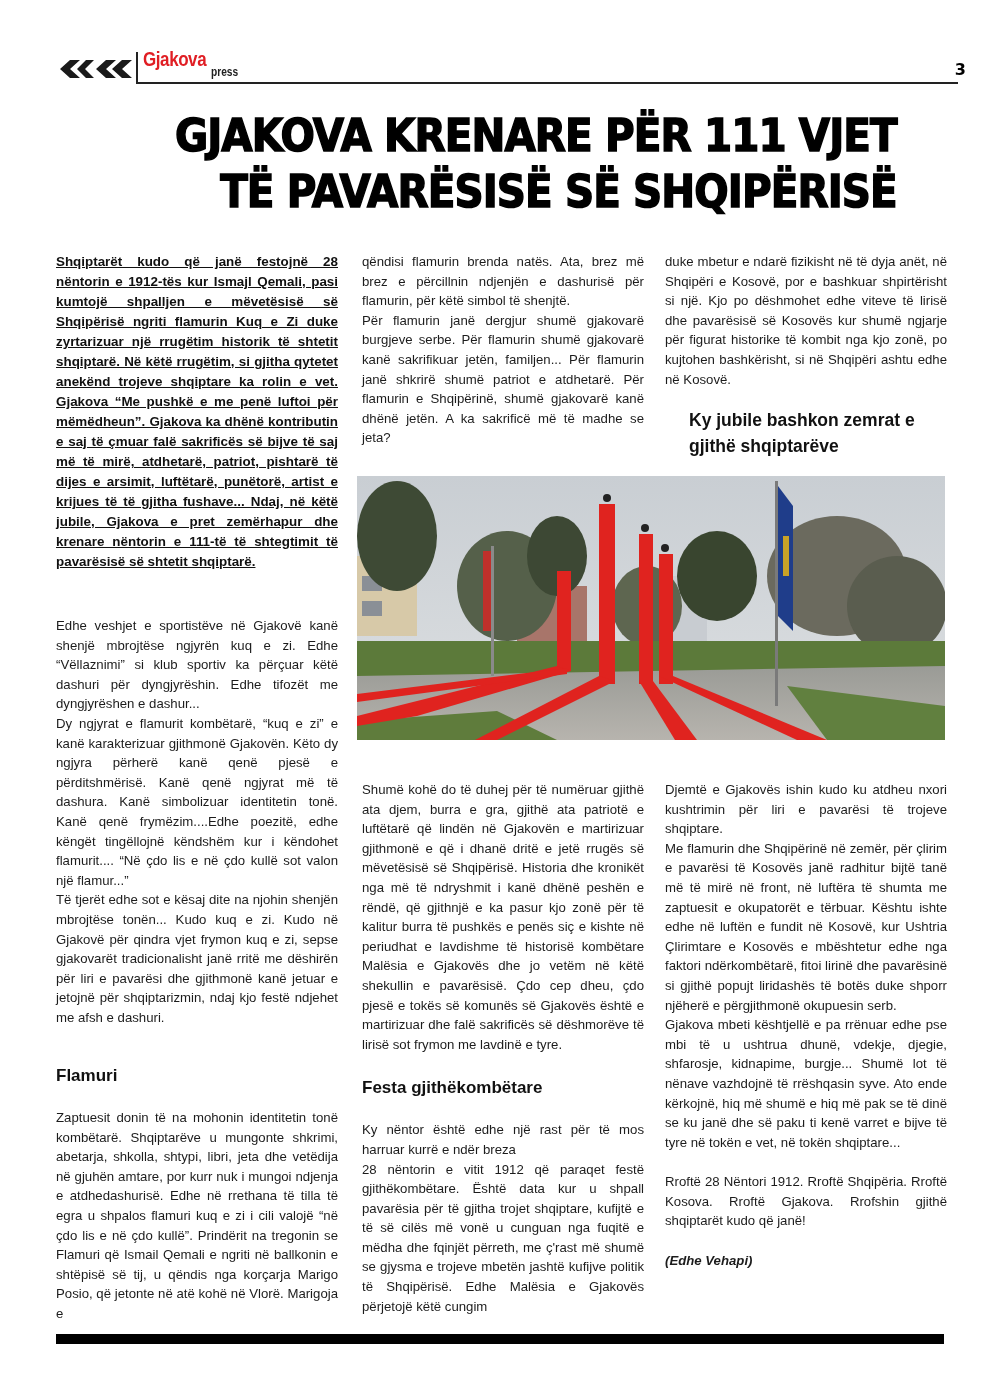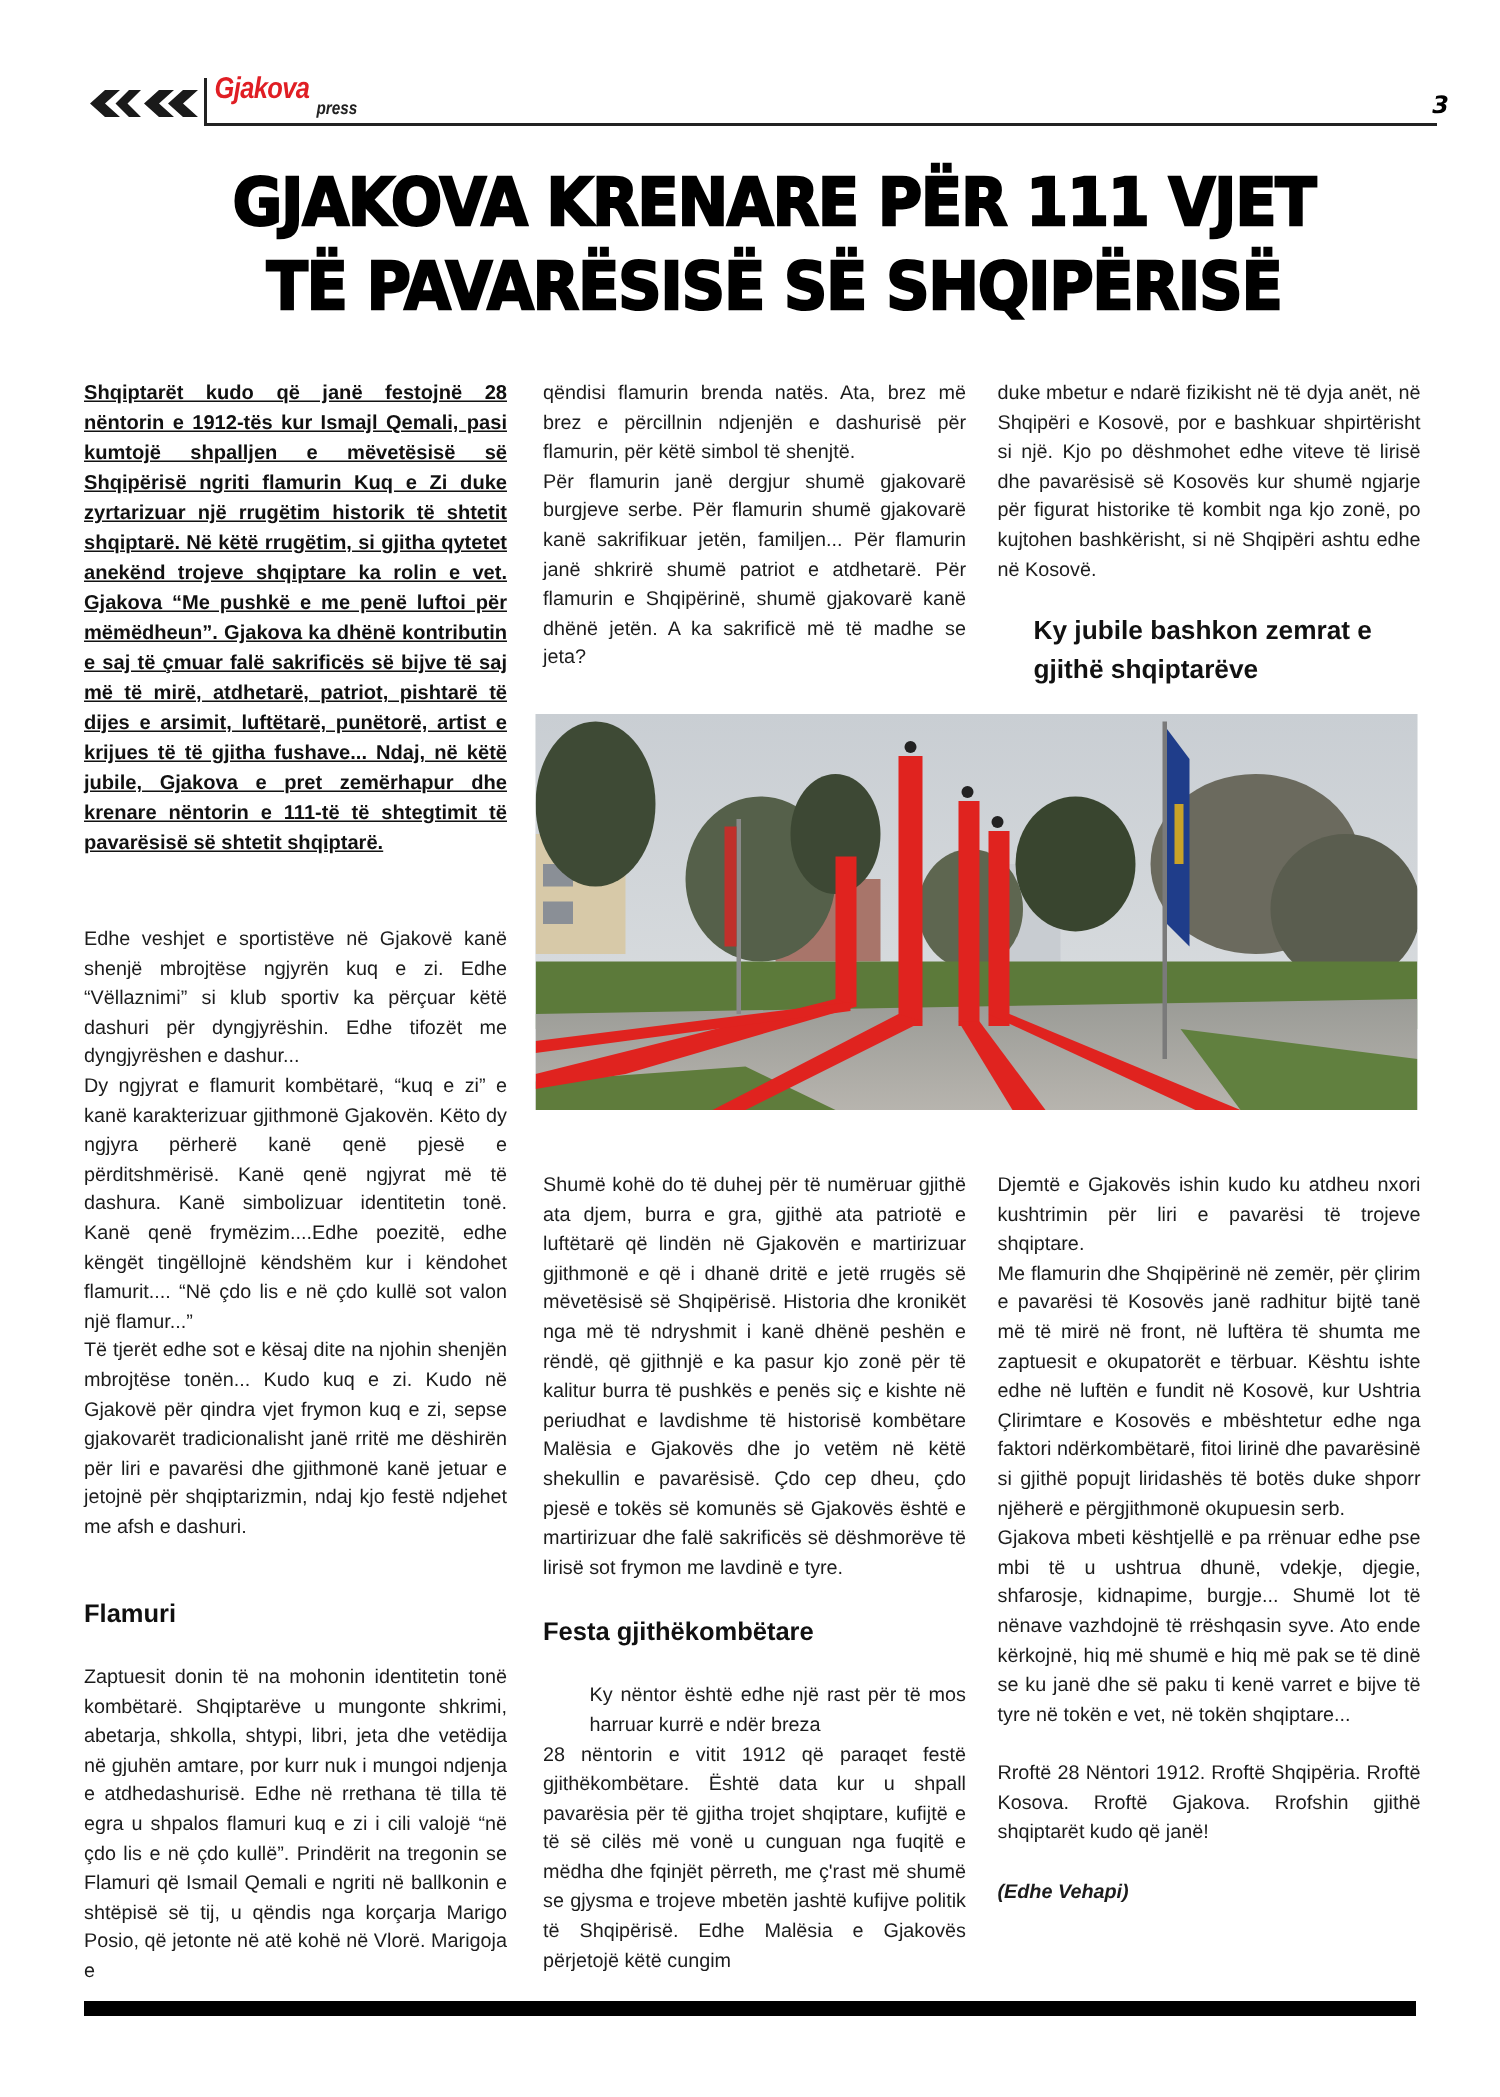--- a/index.html
+++ b/index.html
@@ -1,34 +1,34 @@
 <!DOCTYPE html>
 <html><head>
 <meta charset="utf-8">
 <style>
   html, body { margin: 0; padding: 0; background: #ffffff; }
   body { width: 1000px; height: 1398px; position: relative; overflow: hidden;
          font-family: "Liberation Sans", sans-serif; color: #1a1a1a; }
   .abs { position: absolute; }
 
   
-  #masthead { left: 56px; top: 52px; width: 920px; height: 34px; font-style: italic; }
+  #masthead { left: 56px; top: 52px; width: 920px; height: 34px; }
   .chevrons { position: absolute; left: 0; top: 6px; width: 80px; height: 22px; }
   .logo-divider { position: absolute; left: 80px; top: 0; width: 2px; height: 32px; background: #222; }
   .logo-text { position: absolute; left: 87px; top: -4px; font-family: "Liberation Sans", sans-serif;
                font-weight: bold; font-size: 20px; color: #e01e24; letter-spacing: -0.5px;
                transform: scaleX(0.85); transform-origin: left top; }
   .logo-sub { position: absolute; left: 155px; top: 13px; font-weight: bold; font-size: 12px; color: #222;
               transform: scaleX(0.85); transform-origin: left top; }
   .header-rule { position: absolute; left: 82px; top: 30px; width: 820px; height: 2px; background: #222; }
   .page-number { position: absolute; right: 10px; top: 8px; font-family: "DejaVu Sans", sans-serif;
                  font-weight: bold; font-size: 16px; color: #000; }
 
   
-  #headline { left: 76px; top: 108px; width: 880px; text-align: center; }
+  #headline { left: 52px; top: 108px; width: 880px; text-align: right; }
   .hl-line { font-family: "DejaVu Sans", sans-serif; font-weight: 900; font-size: 44px;
              line-height: 56px; color: #000; letter-spacing: -1px; transform: scaleX(0.92);
              -webkit-text-stroke: 1.5px #000; }
 
   
   .col { position: absolute; width: 282px; font-size: 13.2px; line-height: 19.6px;
          text-align: justify; font-family: "Liberation Sans", sans-serif; color: #1c1c1c; }
   .col p { margin: 0; }
   .lead { font-weight: bold; text-decoration: underline; font-size: 13.4px; line-height: 20px; color: #111; }
   .sub-head { font-weight: bold; font-size: 17px; line-height: 24px; color: #111; text-align: left; margin: 0; }
@@ -145,21 +145,21 @@
     <rect x="134" y="70" width="3" height="130" fill="#8a8a8a"></rect>
     <rect x="126" y="75" width="8" height="80" fill="#c0302b"></rect>
   </svg>
 </div>
 
 <div class="col" style="left:362px; top:780px;">
   <p>Shumë kohë do të duhej për të numëruar gjithë ata djem, burra e gra, gjithë ata patriotë e luftëtarë që lindën në Gjakovën e martirizuar gjithmonë e që i dhanë dritë e jetë rrugës së mëvetësisë së Shqipërisë. Historia dhe kronikët nga më të ndryshmit i kanë dhënë peshën e rëndë, që gjithnjë e ka pasur kjo zonë për të kalitur burra të pushkës e penës siç e kishte në periudhat e lavdishme të historisë kombëtare Malësia e Gjakovës dhe jo vetëm në këtë shekullin e pavarësisë. Çdo cep dheu, çdo pjesë e tokës së komunës së Gjakovës është e martirizuar dhe falë sakrificës së dëshmorëve të lirisë sot frymon me lavdinë e tyre.</p>
   <div style="height:22px"></div>
   <h3 class="sub-head">Festa gjithëkombëtare</h3>
   <div style="height:20px"></div>
-  <p style="text-align:justify;margin-left:31px;">Ky nëntor është edhe një rast për të mos harruar kurrë e ndër breza</p>
+  <p style="text-align:justify;">Ky nëntor është edhe një rast për të mos harruar kurrë e ndër breza</p>
   <p>28 nëntorin e vitit 1912 që paraqet festë gjithëkombëtare. Është data kur u shpall pavarësia për të gjitha trojet shqiptare, kufijtë e të së cilës më vonë u cunguan nga fuqitë e mëdha dhe fqinjët përreth, me ç'rast më shumë se gjysma e trojeve mbetën jashtë kufijve politik të Shqipërisë. Edhe Malësia e Gjakovës përjetojë këtë cungim</p>
 </div>
 
 <div class="col" style="left:665px; top:780px;">
   <p>Djemtë e Gjakovës ishin kudo ku atdheu nxori kushtrimin për liri e pavarësi të trojeve shqiptare.</p>
   <p>Me flamurin dhe Shqipërinë në zemër, për çlirim e pavarësi të Kosovës janë radhitur bijtë tanë më të mirë në front, në luftëra të shumta me zaptuesit e okupatorët e tërbuar. Kështu ishte edhe në luftën e fundit në Kosovë, kur Ushtria Çlirimtare e Kosovës e mbështetur edhe nga faktori ndërkombëtarë, fitoi lirinë dhe pavarësinë si gjithë popujt liridashës të botës duke shporr njëherë e përgjithmonë okupuesin serb.</p>
   <p>Gjakova mbeti kështjellë e pa rrënuar edhe pse mbi të u ushtrua dhunë, vdekje, djegie, shfarosje, kidnapime, burgje... Shumë lot të nënave vazhdojnë të rrëshqasin syve. Ato ende kërkojnë, hiq më shumë e hiq më pak se të dinë se ku janë dhe së paku ti kenë varret e bijve të tyre në tokën e vet, në tokën shqiptare...</p>
   <div style="height:20px"></div>
   <p>Rroftë 28 Nëntori 1912. Rroftë Shqipëria. Rroftë  Kosova. Rroftë Gjakova.   Rrofshin gjithë shqiptarët kudo që janë!</p>
   <div style="height:20px"></div>

